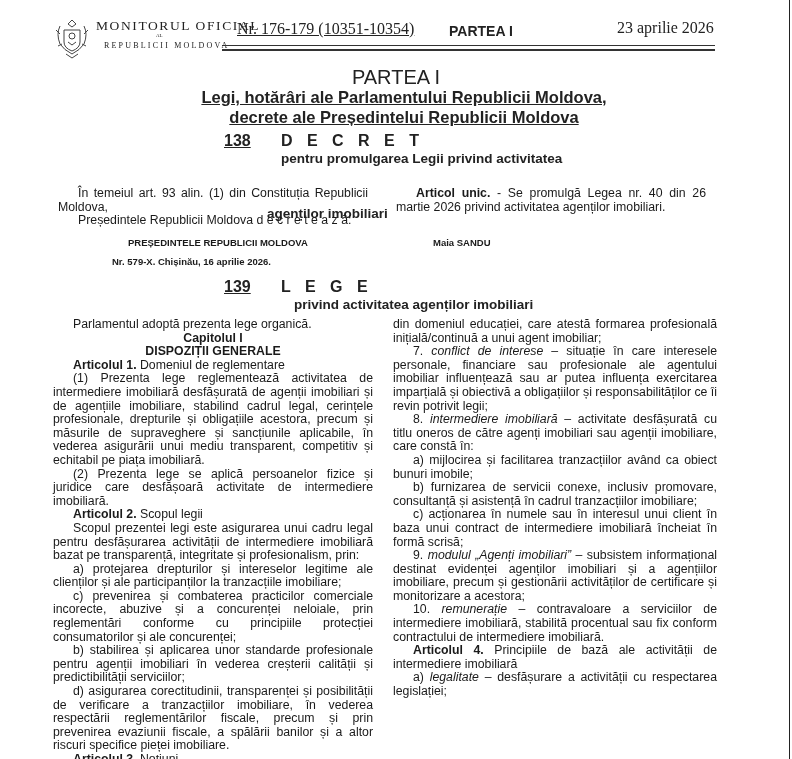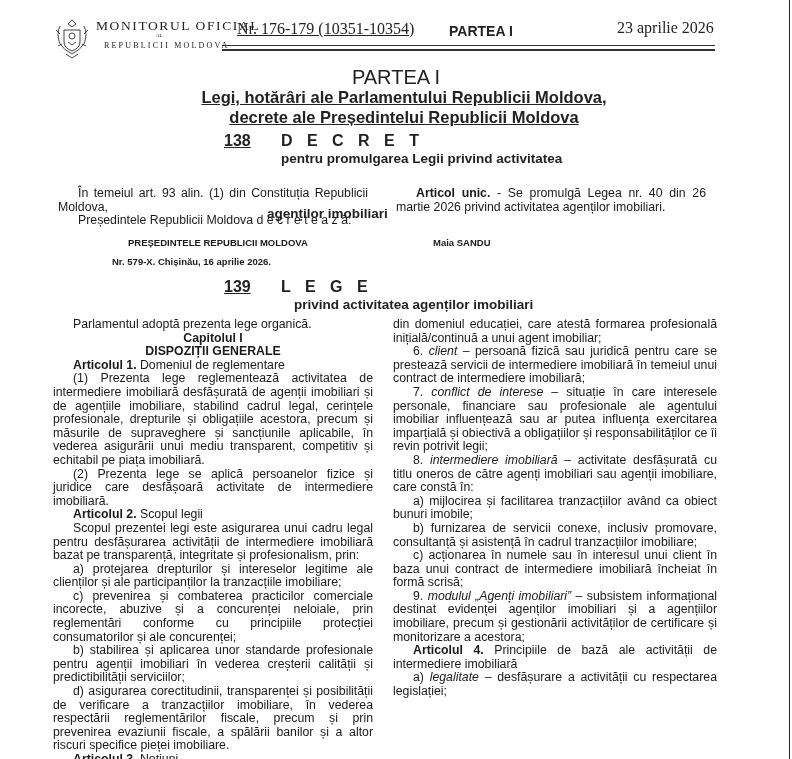--- a/index.html
+++ b/index.html
@@ -95,22 +95,22 @@
   <p class="ind">a) protejarea drepturilor și intereselor legitime ale clienților și ale participanților la tranzacțiile imobiliare;</p>
   <p class="ind">c) prevenirea și combaterea practicilor comerciale incorecte, abuzive și a concurenței neloiale, prin reglementări conforme cu principiile protecției consumatorilor și ale concurenței;</p>
   <p class="ind">b) stabilirea și aplicarea unor standarde profesionale pentru agenții imobiliari în vederea creșterii calității și predictibilității serviciilor;</p>
   <p class="ind">d) asigurarea corectitudinii, transparenței și posibilității de verificare a tranzacțiilor imobiliare, în vederea respectării reglementărilor fiscale, precum și prin prevenirea evaziunii fiscale, a spălării banilor și a altor riscuri specifice pieței imobiliare.</p>
   <p class="ind"><b>Articolul 3.</b><span> Noțiuni</span></p>
 
 </div>
 
 <div class="col" style="left:393px; top:318px; width:324px;">
   <p>din domeniul educației, care atestă formarea profesională inițială/continuă a unui agent imobiliar;</p>
-  <p class="ind"><span>6. </span><i>client</i><span> – persoană fizică sau juridică pentru care se prestează servicii de intermediere imobiliară în temeiul unui contract de intermediere imobiliară;</span></p>
   <p class="ind"><span>7. </span><i>conflict de interese</i><span> – situație în care interesele personale, financiare sau profesionale ale agentului imobiliar influențează sau ar putea influența exercitarea imparțială și obiectivă a obligațiilor și responsabilităților ce îi revin potrivit legii;</span></p>
   <p class="ind"><span>8. </span><i>intermediere imobiliară</i><span> – activitate desfășurată cu titlu oneros de către agenți imobiliari sau agenții imobiliare, care constă în:</span></p>
   <p class="ind">a) mijlocirea și facilitarea tranzacțiilor având ca obiect bunuri imobile;</p>
   <p class="ind">b) furnizarea de servicii conexe, inclusiv promovare, consultanță și asistență în cadrul tranzacțiilor imobiliare;</p>
   <p class="ind">c) acționarea în numele sau în interesul unui client în baza unui contract de intermediere imobiliară încheiat în formă scrisă;</p>
   <p class="ind"><span>9. </span><i>modulul „Agenți imobiliari”</i><span> – subsistem informațional destinat evidenței agenților imobiliari și a agențiilor imobiliare, precum și gestionării activităților de certificare și monitorizare a acestora;</span></p>
+  <p class="ind"><span>10. </span><i>remunerație</i><span> – contravaloare a serviciilor de intermediere imobiliară, stabilită procentual sau fix conform contractului de intermediere imobiliară.</span></p>
   <p class="ind"><b>Articolul 4.</b><span> Principiile de bază ale activității de intermediere imobiliară</span></p>
   <p class="ind"><span>a) </span><i>legalitate</i><span> – desfășurare a activității cu respectarea legislației;</span></p>
 </div>
 
 </body></html>

